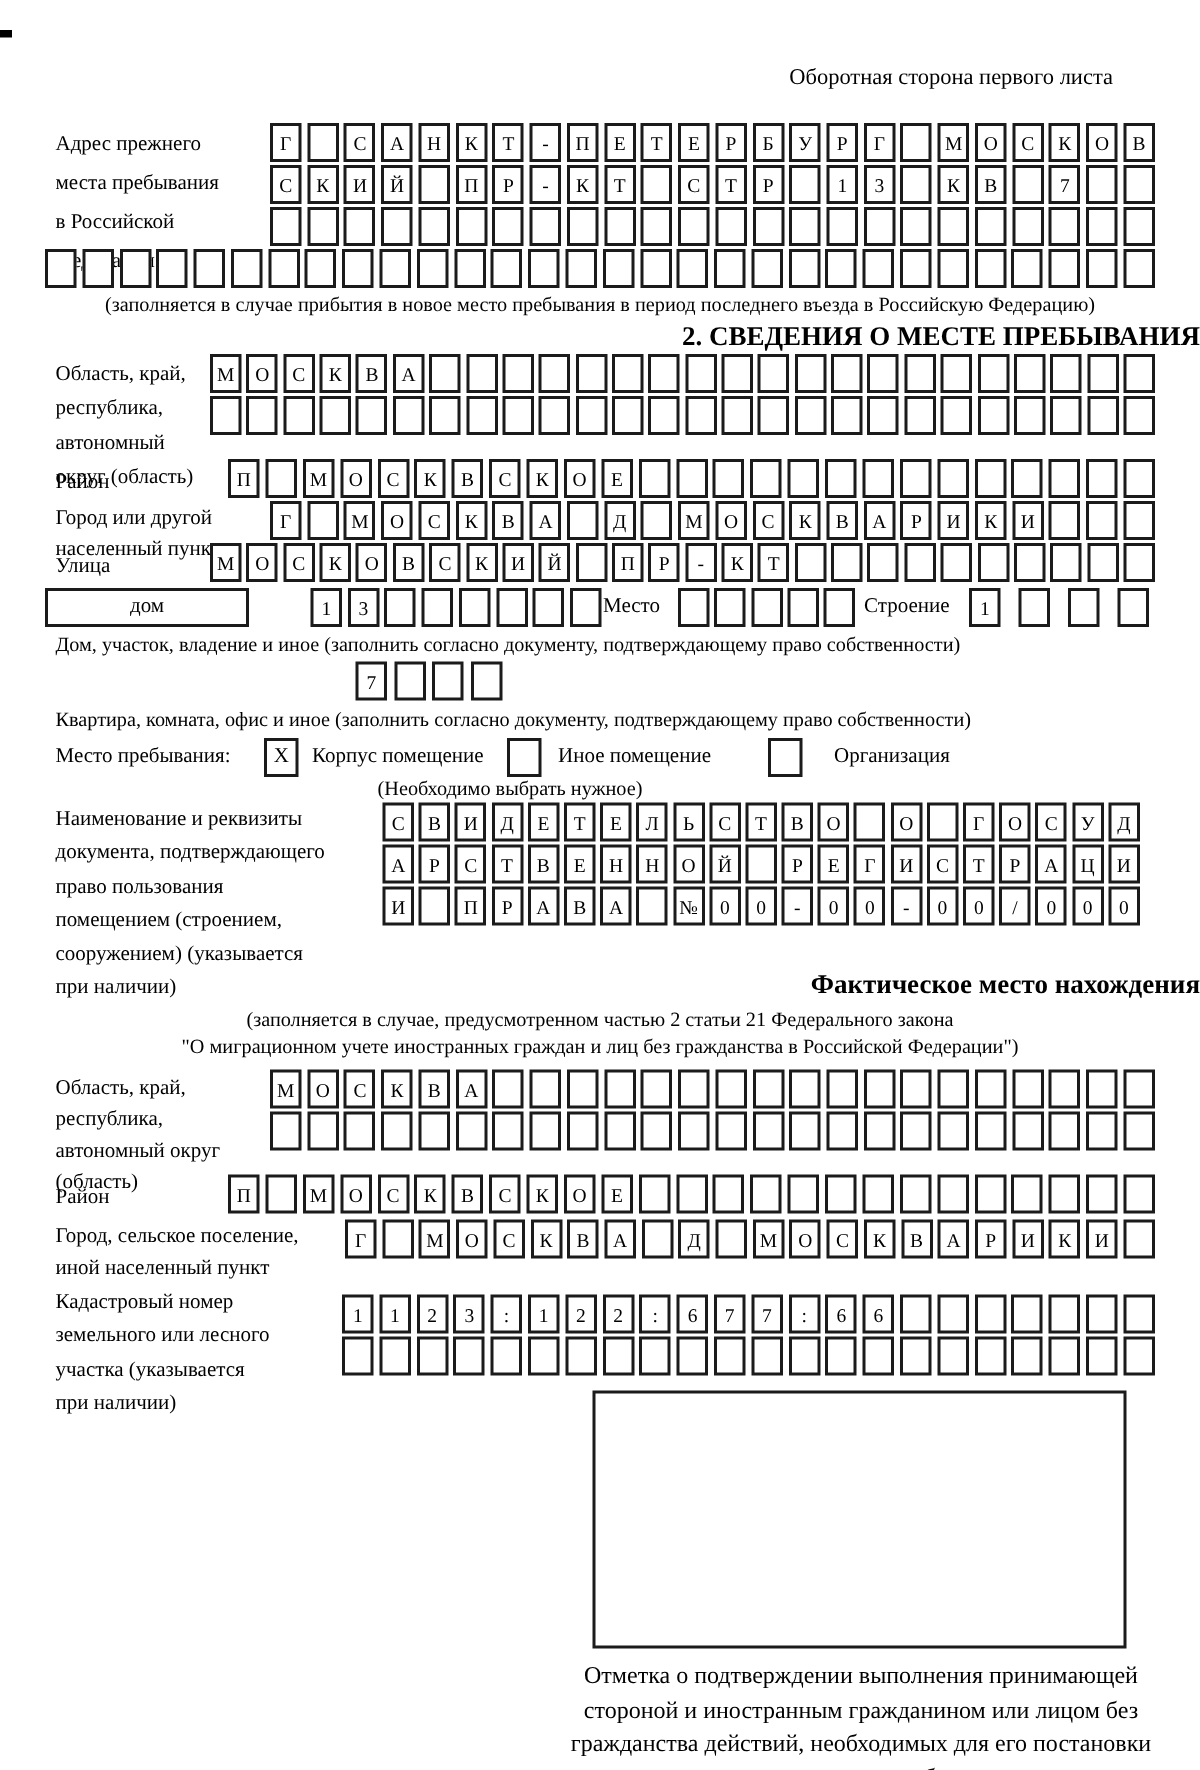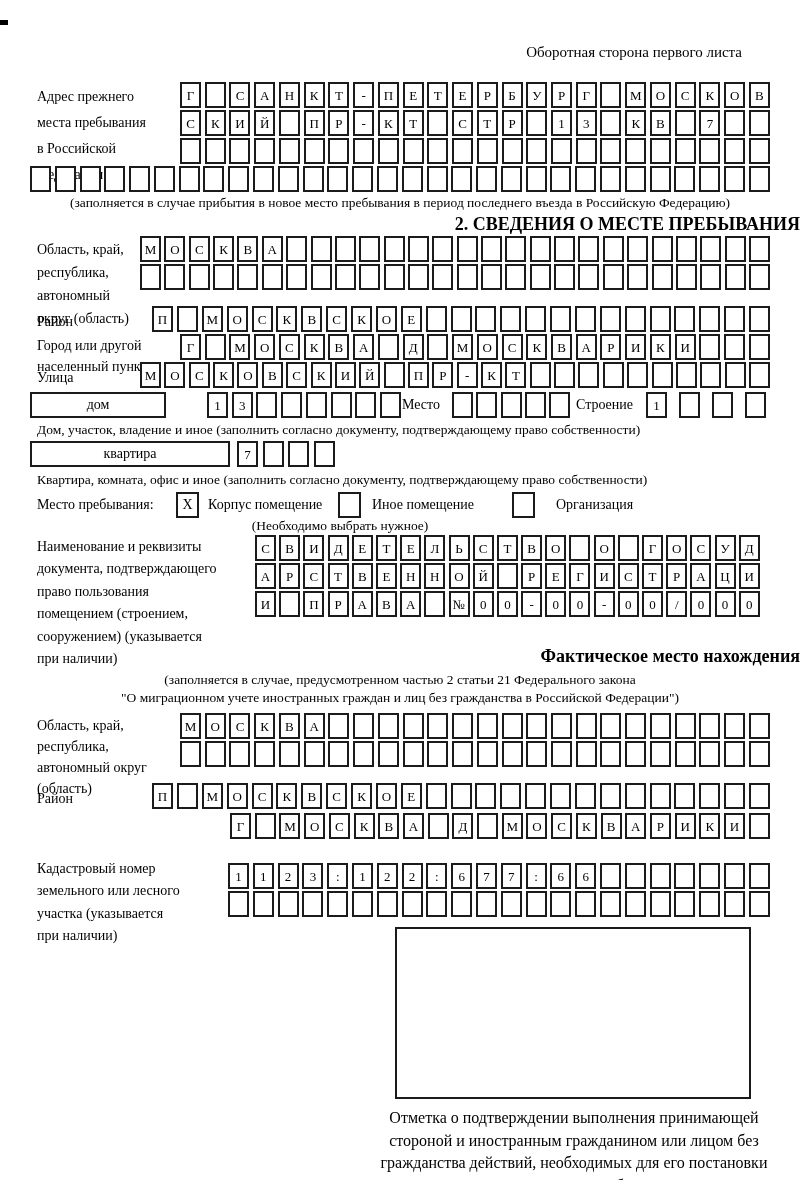--- a/index.html
+++ b/index.html
@@ -51,21 +51,20 @@
   <div class="lbl" style="left:37px;top:290px;">Район</div>
   <div class="lbl lh21" style="left:37px;top:315px;">Город или другой
 населенный пункт</div>
   <div class="lbl" style="left:37px;top:346px;">Улица</div>
 
   <div class="bigbox" style="left:30px;top:372px;width:136px;">дом</div>
   <div class="inline-lbl" style="left:402px;top:377px;">Место</div>
   <div class="inline-lbl" style="left:576px;top:377px;">Строение</div>
   <div class="caption" style="left:37px;top:402px;">Дом, участок, владение и иное (заполнить согласно документу, подтверждающему право собственности)</div>
 
-  <div class="bigbox" style="left:30px;top:421px;width:200px;">квартира</div>
   <div class="caption" style="left:37px;top:452px;">Квартира, комната, офис и иное (заполнить согласно документу, подтверждающему право собственности)</div>
 
   <div class="inline-lbl" style="left:37px;top:477px;">Место пребывания:</div>
   <div class="checkbox" style="left:176px;top:472px;">X</div>
   <div class="inline-lbl" style="left:208px;top:477px;">Корпус помещение</div>
   <div class="checkbox" style="left:338px;top:472px;"></div>
   <div class="inline-lbl" style="left:372px;top:477px;">Иное помещение</div>
   <div class="checkbox" style="left:512px;top:472px;"></div>
   <div class="inline-lbl" style="left:556px;top:477px;">Организация</div>
   <div class="caption" style="left:180px;top:498px;width:320px;text-align:center;">(Необходимо выбрать нужное)</div>
@@ -78,20 +77,22 @@
 при наличии)</div>
 
   <div class="sec-title" style="top:626px;">Фактическое место нахождения</div>
   <div class="caption centered" style="top:652px;">(заполняется в случае, предусмотренном частью 2 статьи 21 Федерального закона</div>
   <div class="caption centered" style="top:670px;">"О миграционном учете иностранных граждан и лиц без гражданства в Российской Федерации")</div>
   <div class="lbl lh21" style="left:37px;top:695px;">Область, край,
 республика,
 автономный округ
 (область)</div>
   <div class="lbl" style="left:37px;top:767px;">Район</div>
+  <div class="lbl lh21" style="left:37px;top:794px;">Город, сельское поселение,
+иной населенный пункт</div>
   <div class="lbl lh22" style="left:37px;top:838px;">Кадастровый номер
 земельного или лесного
 участка (указывается
 при наличии)</div>
 
   <div class="markbox"></div>
   <div class="mark-caption">Отметка о подтверждении выполнения принимающей
 стороной и иностранным гражданином или лицом без
 гражданства действий, необходимых для его постановки
 на учет по месту пребывания</div>

